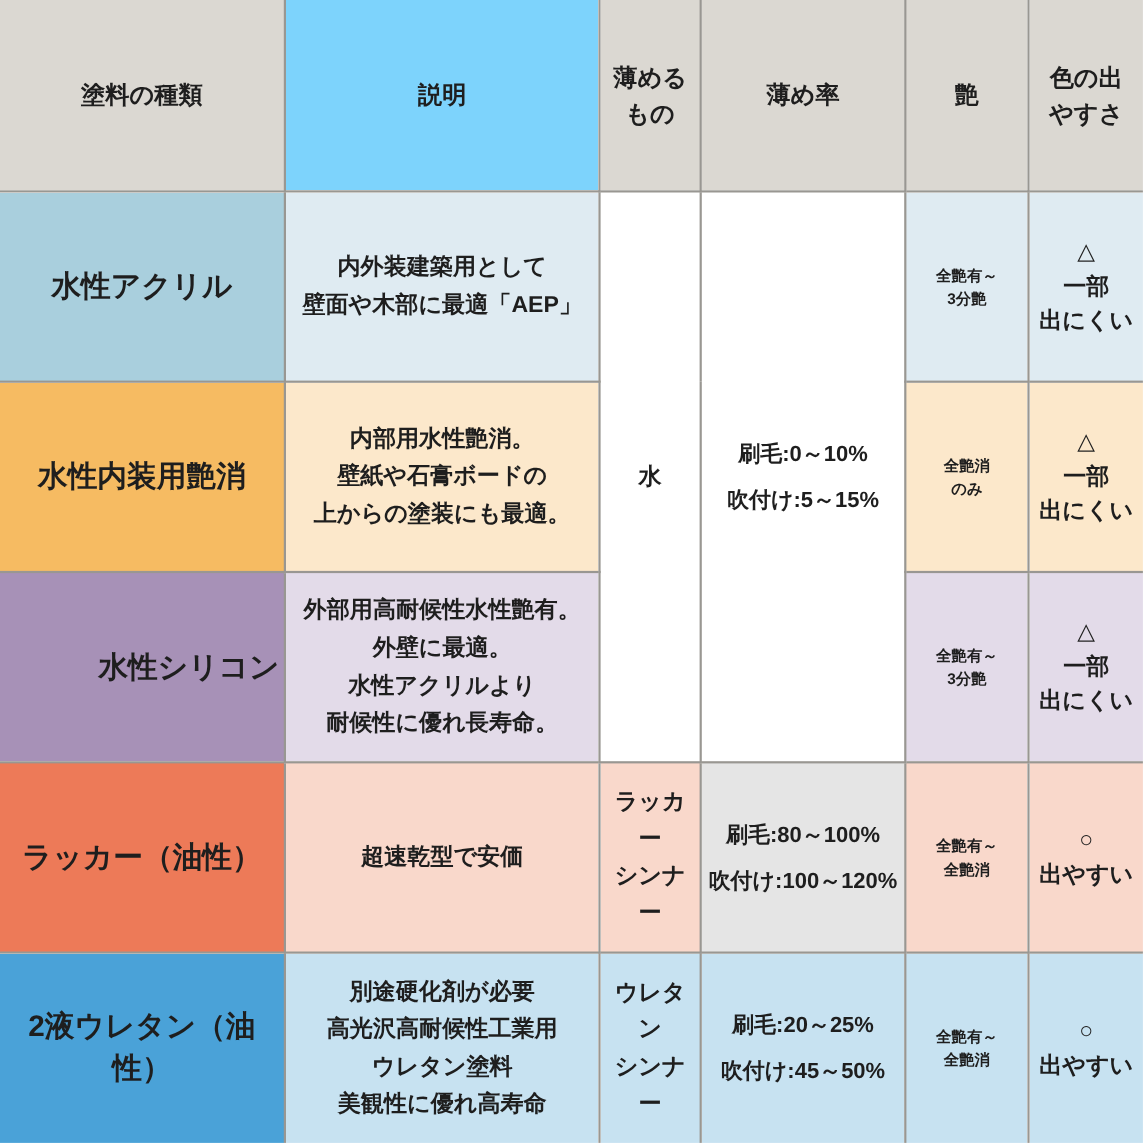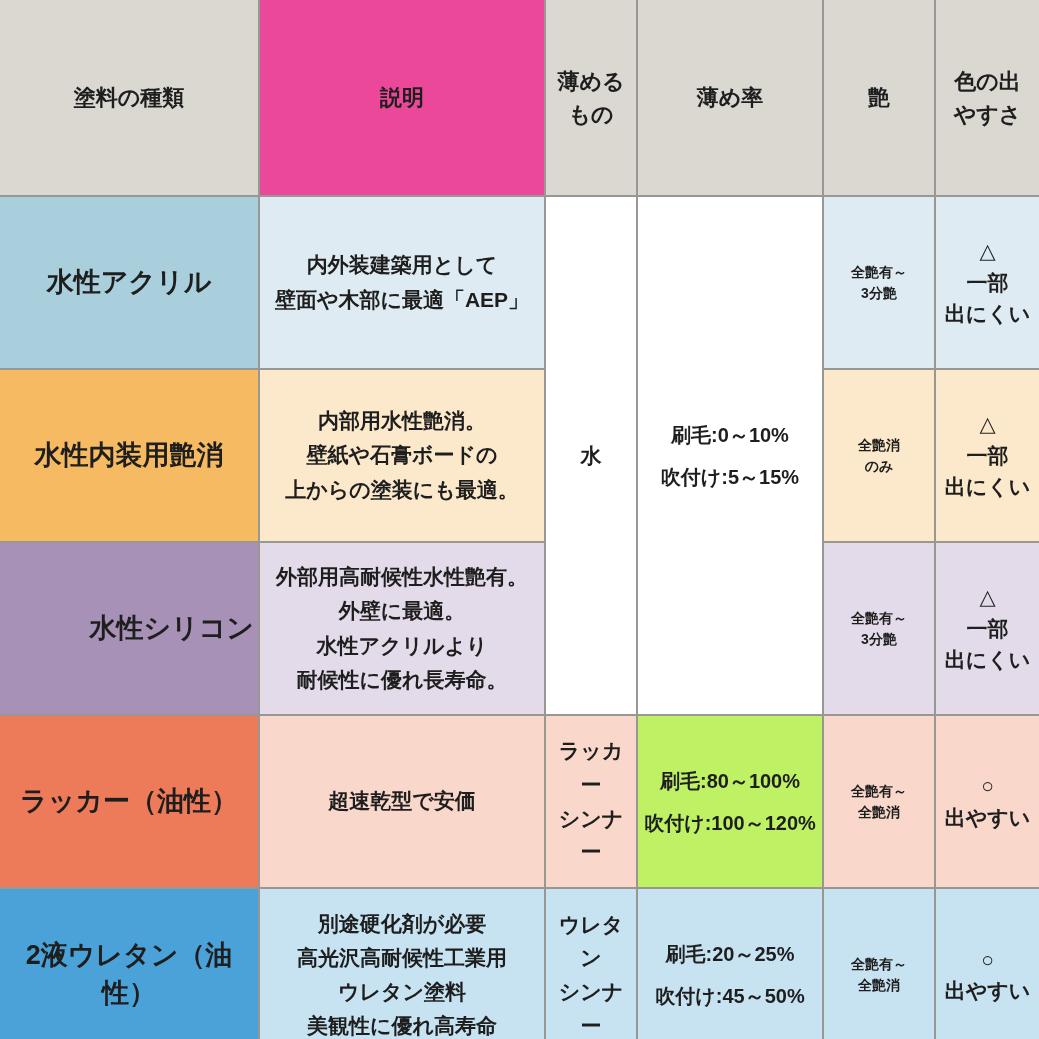--- a/index.html
+++ b/index.html
@@ -18,21 +18,21 @@
   td, th {
     border: 2px solid #999792;
     text-align: center;
     vertical-align: middle;
     white-space: pre-line;
     font-weight: bold;
     color: #1e1e1e;
     padding: 0 4px;
     overflow: hidden;
   }
-  thead tr { height: 196px; }
+  thead tr { height: 174px; }
   tbody tr { height: 173px; }
   thead th { font-size: 22px; line-height: 1.5; font-weight: bold; }
   td.name     { font-size: 27px; line-height: 1.4; }
   td.desc     { font-size: 21px; line-height: 1.62; }
   td.thinner  { font-size: 21px; line-height: 1.6; }
   td.ratio    { font-size: 20px; line-height: 2.1; }
   td.gloss    { font-size: 14px; line-height: 1.5; }
   td.colorout { font-size: 21px; line-height: 1.5; }
 </style>
 </head>
@@ -43,21 +43,21 @@
     <col style="width:259px">
     <col style="width:286px">
     <col style="width:92px">
     <col style="width:186px">
     <col style="width:112px">
     <col style="width:104px">
   </colgroup>
   <thead>
     <tr>
       <th style="background-color: rgb(219, 216, 210);">塗料の種類</th>
-      <th style="background-color: #ec4899;">説明</th>
+      <th style="background-color: #7dd3fc;">説明</th>
       <th style="background-color: rgb(219, 216, 210);">薄める
 もの</th>
       <th style="background-color: rgb(219, 216, 210);">薄め率</th>
       <th style="background-color: rgb(219, 216, 210);">艶</th>
       <th style="background-color: rgb(219, 216, 210);">色の出
 やすさ</th>
     </tr>
   </thead>
   <tbody>
     <tr>
@@ -94,21 +94,21 @@
 3分艶</td>
       <td class="colorout" style="background-color: rgb(227, 219, 233);">△
 一部
 出にくい</td>
     </tr>
     <tr>
       <td class="name" style="background-color: rgb(237, 122, 88);">ラッカー（油性）</td>
       <td class="desc" style="background-color: rgb(249, 216, 203);">超速乾型で安価</td>
       <td class="thinner" style="background-color: rgb(249, 216, 203);">ラッカー
 シンナー</td>
-      <td class="ratio" style="background-color: #bef264; margin-left: 12px;">刷毛:80～100%
+      <td class="ratio" style="background-color: #e5e5e5; margin-left: 12px;">刷毛:80～100%
 吹付け:100～120%</td>
       <td class="gloss" style="background-color: rgb(249, 216, 203);">全艶有～
 全艶消</td>
       <td class="colorout" style="background-color: rgb(249, 216, 203);">○
 出やすい</td>
     </tr>
     <tr>
       <td class="name" style="background-color: rgb(74, 162, 216);">2液ウレタン（油性）</td>
       <td class="desc" style="background-color: rgb(199, 226, 241); margin-left: 45px;">別途硬化剤が必要
 高光沢高耐候性工業用

